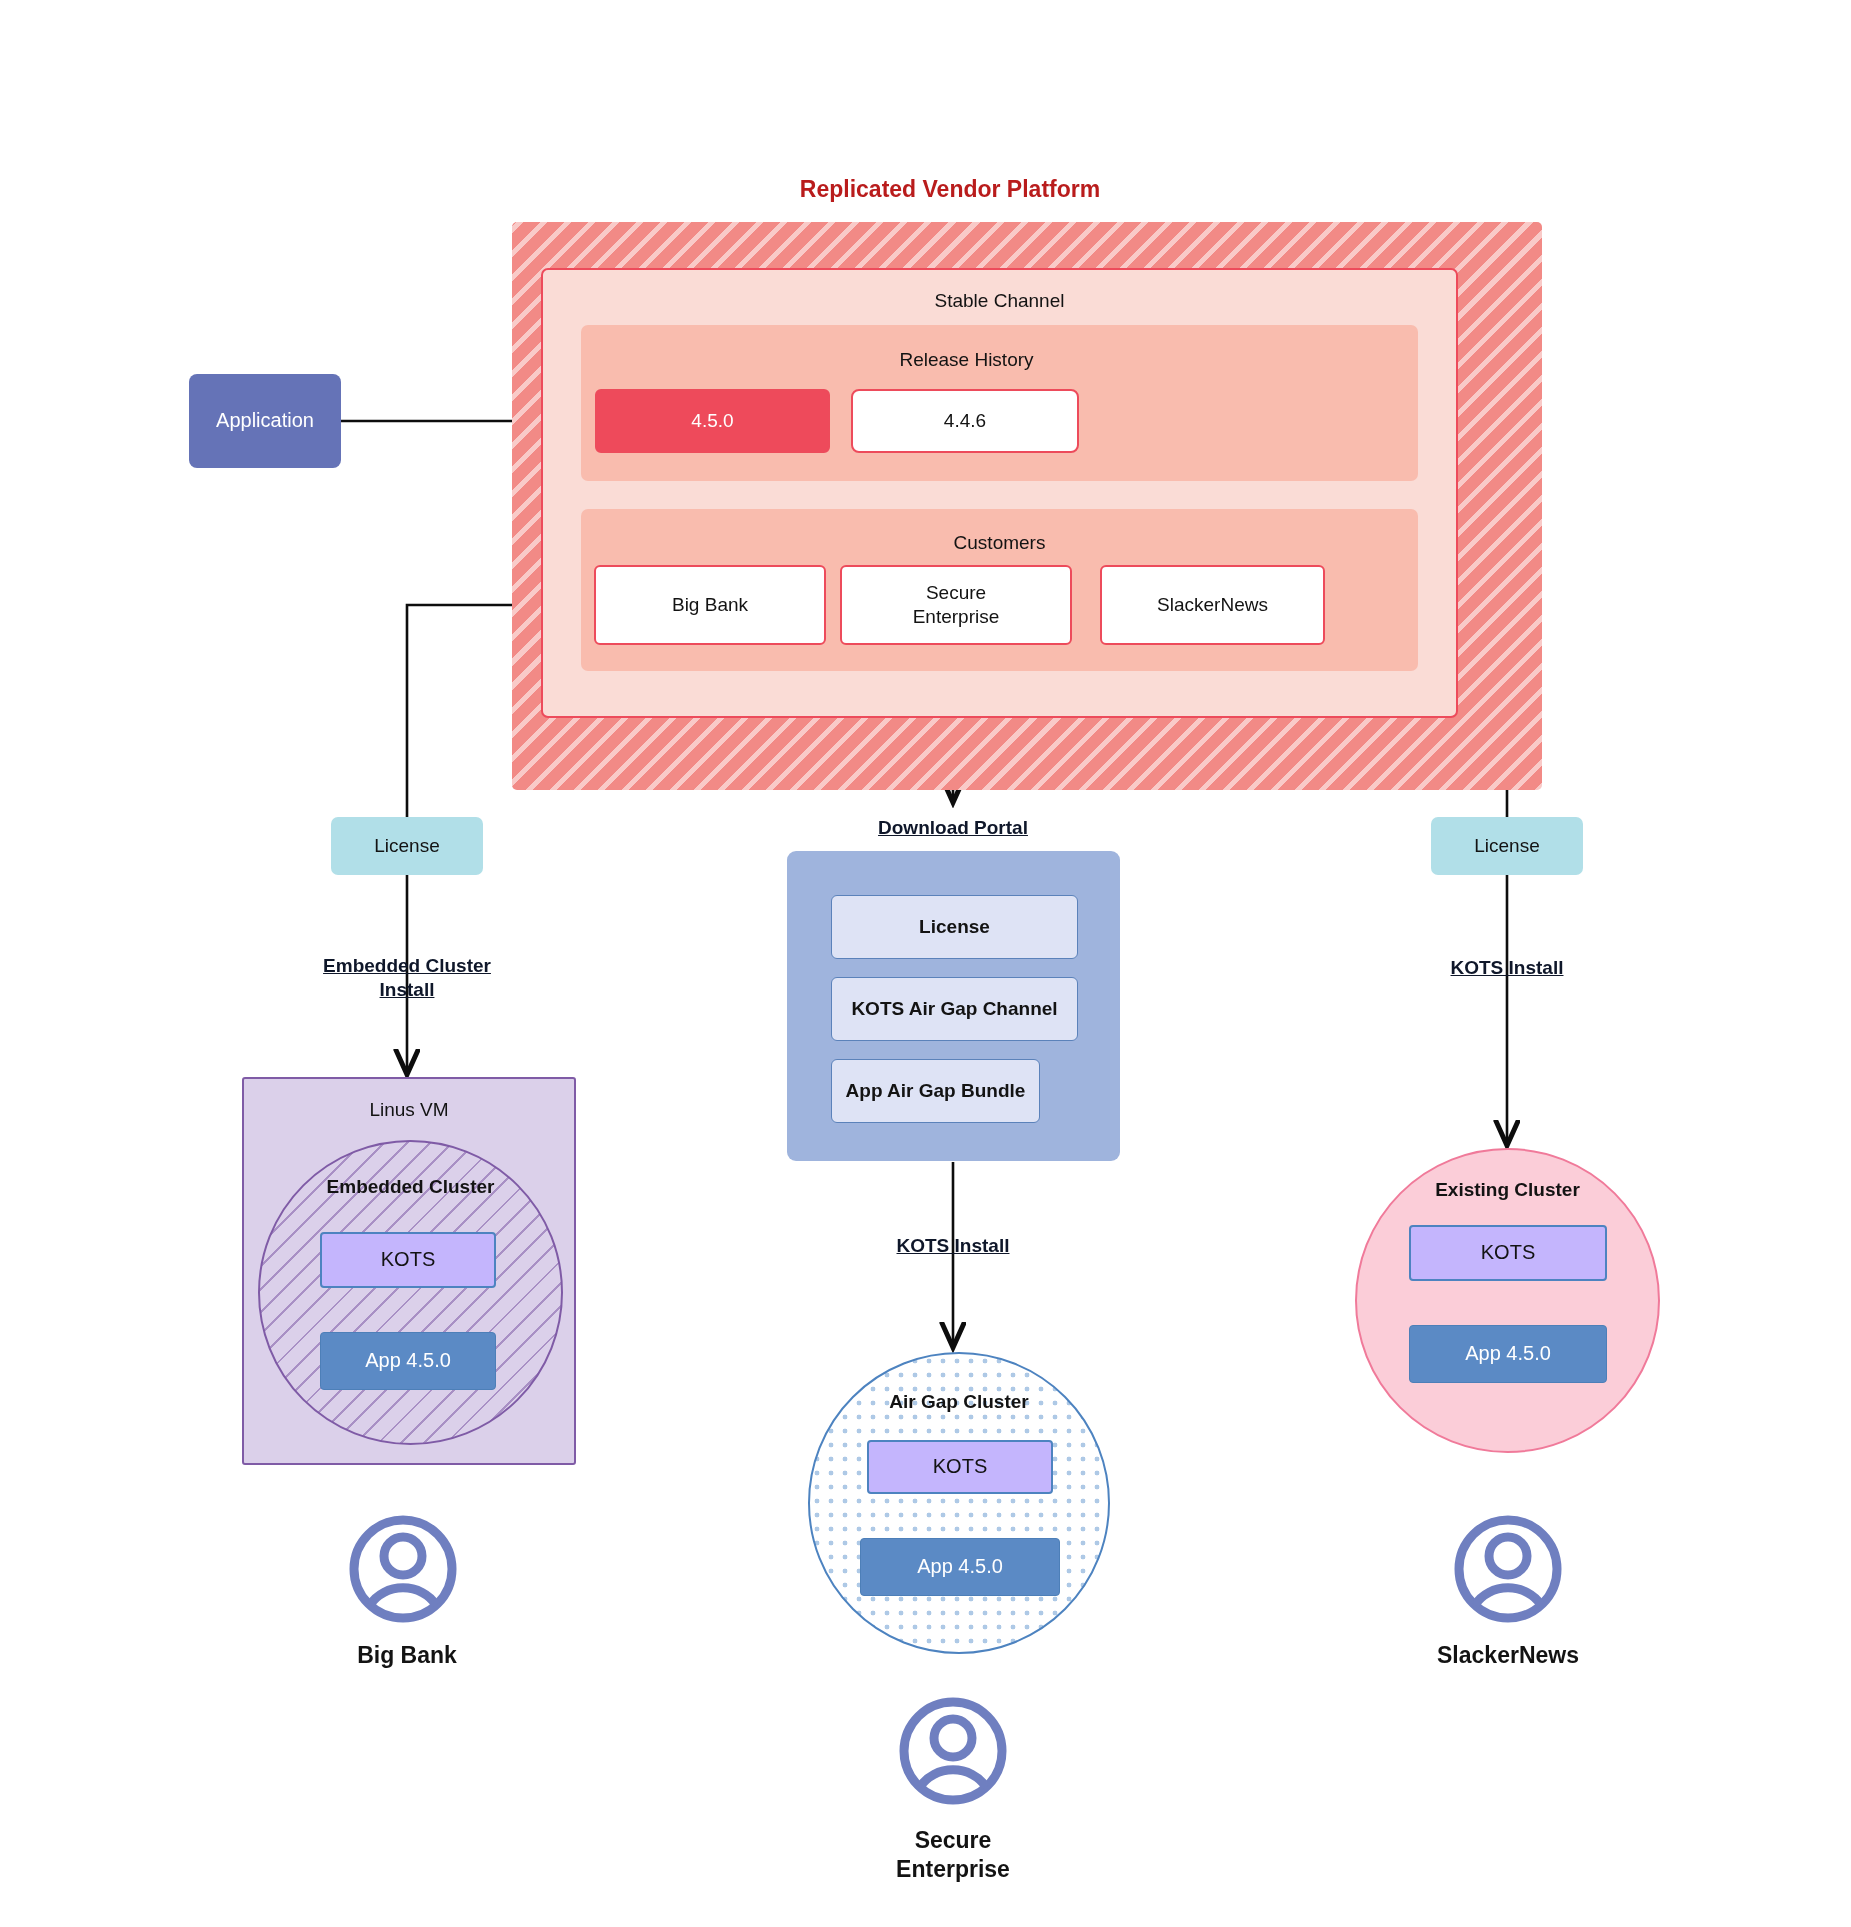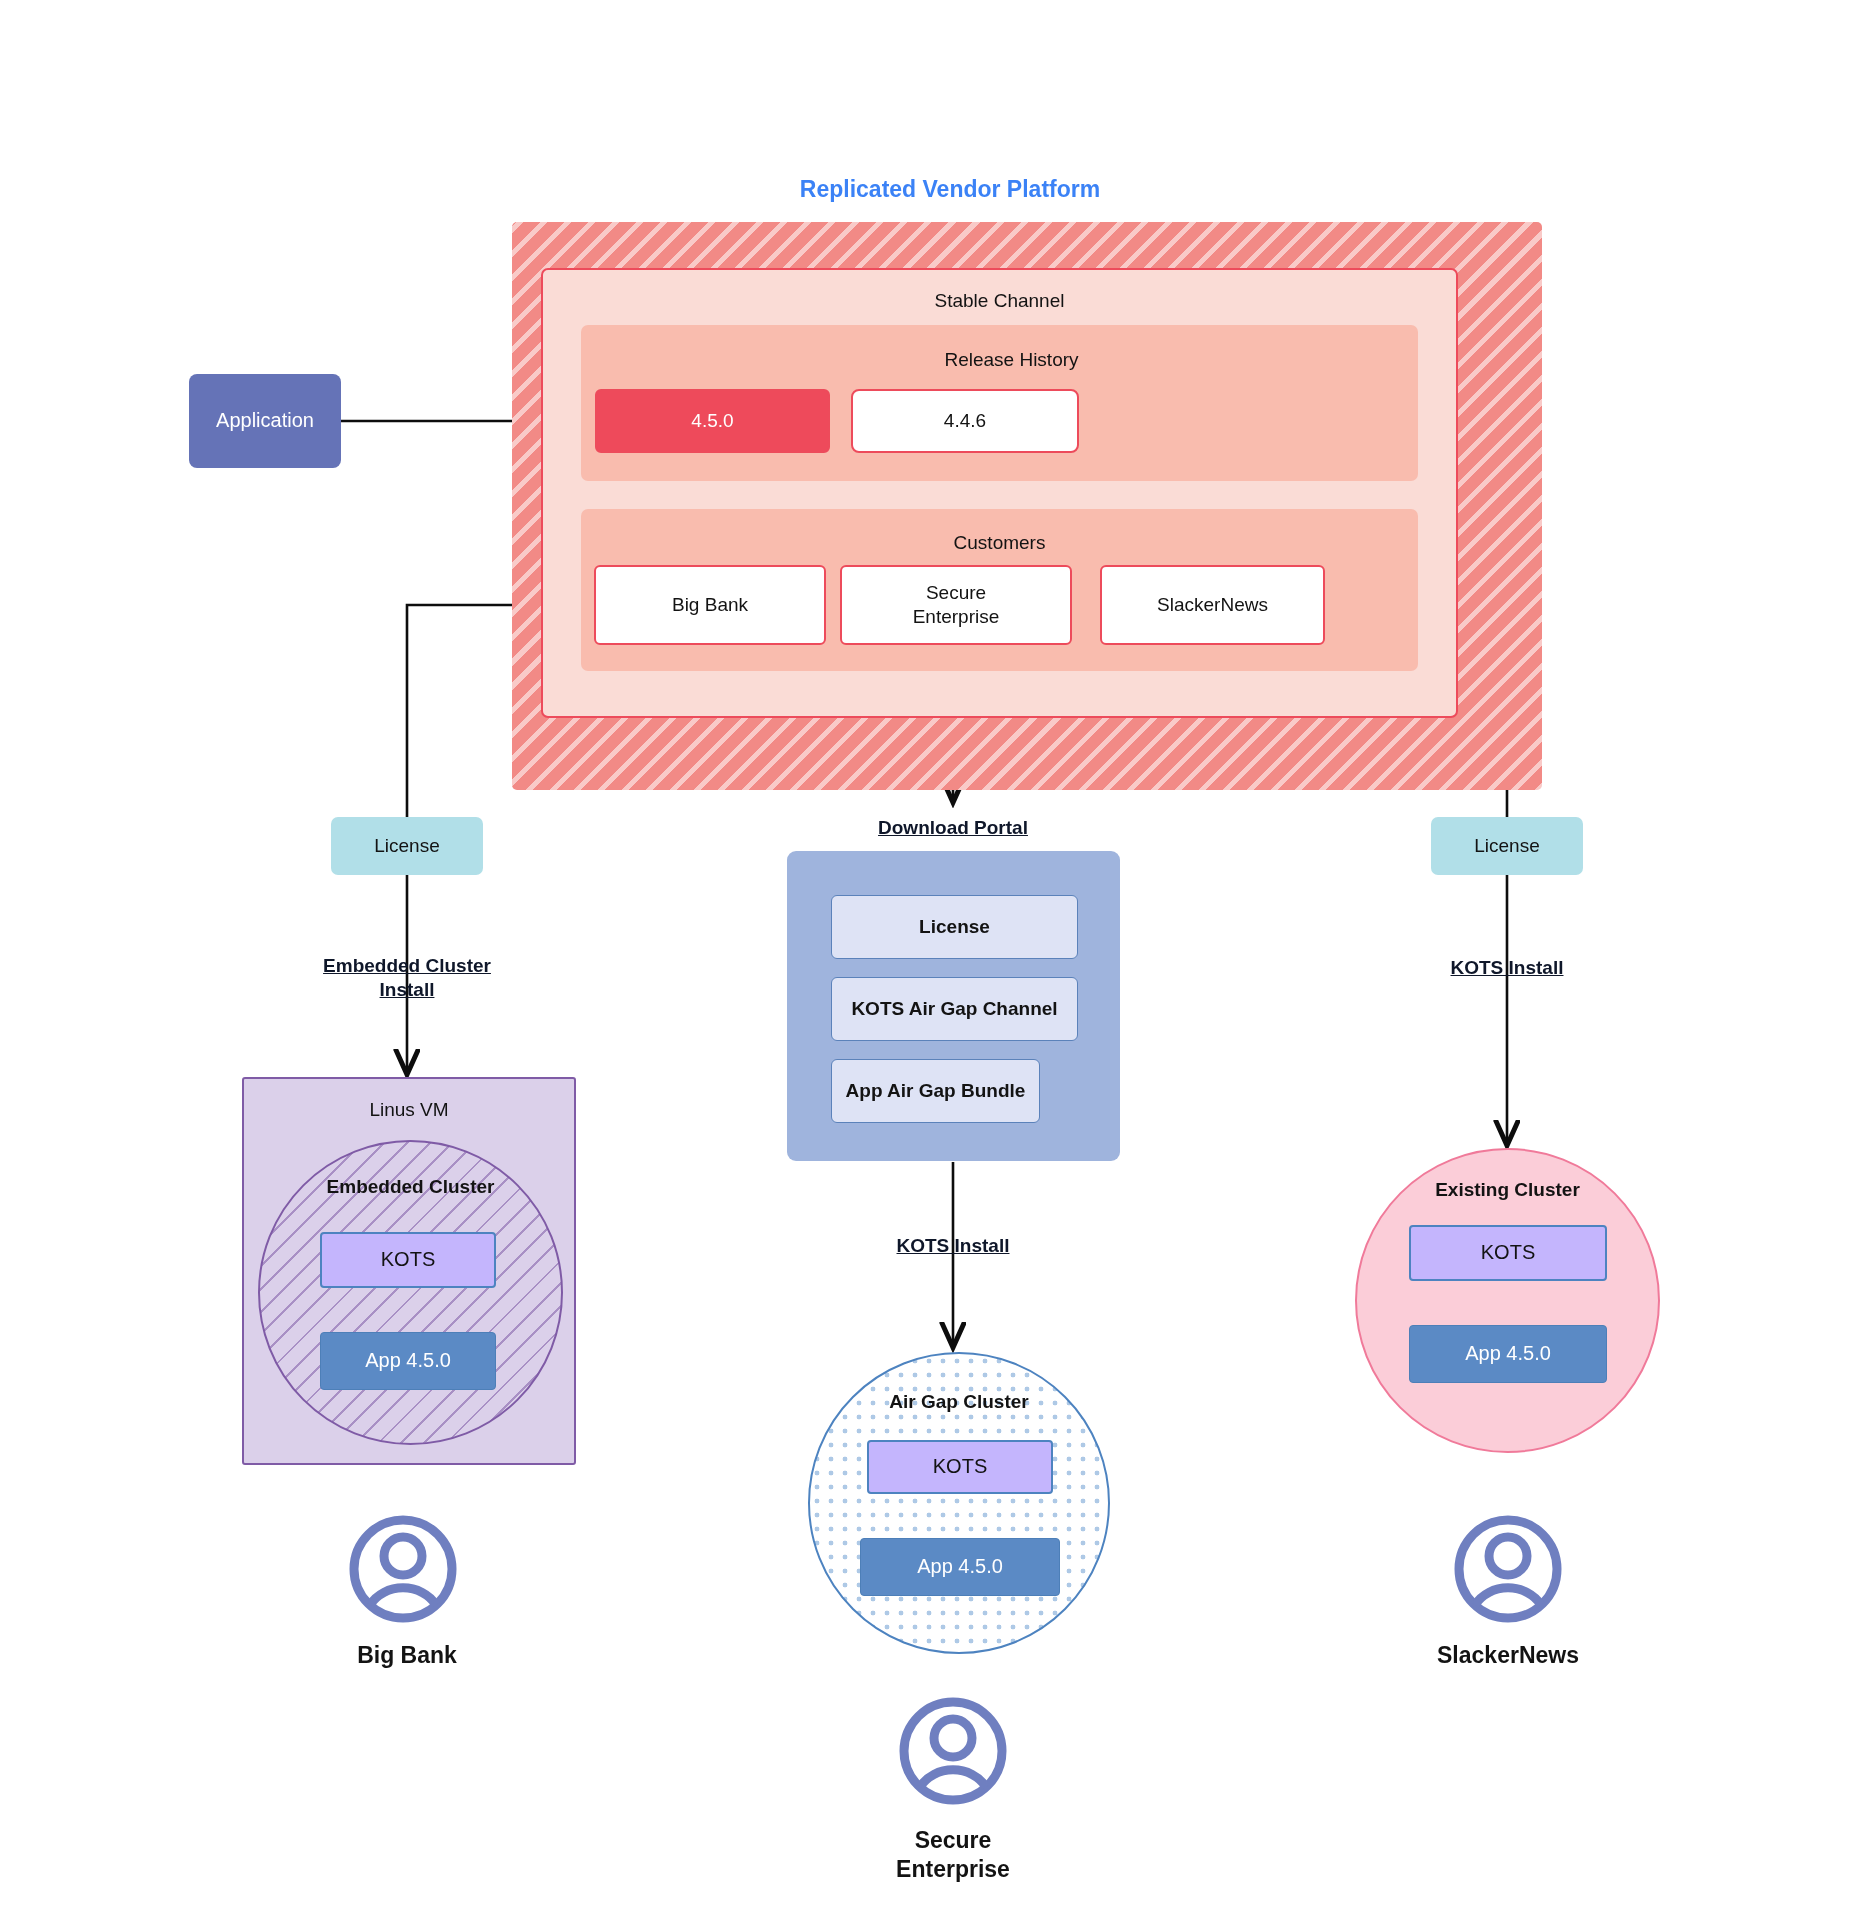--- a/index.html
+++ b/index.html
@@ -26,21 +26,21 @@
     align-items: center;
     justify-content: center;
     text-align: center;
     line-height: 1.28;
   }
 
   
   .diagram-title {
     font-size: 23px;
     font-weight: 700;
-    color: #3b82f6;
+    color: #b91c1c;
   }
   .section-label {
     font-size: 19px;
     font-weight: 400;
     color: #131313;
   }
   .flow-label {
     font-size: 19px;
     font-weight: 700;
     color: #0f172a;
@@ -224,21 +224,21 @@
   </svg>
 
   <div class="abs ctr diagram-title" style="left:620px; top:175px; width:660px; height:30px;">Replicated Vendor Platform</div>
 
   <div class="abs platform" style="left:512px; top:222px; width:1030px; height:568px;"></div>
 
   <div class="abs stable-channel" style="left:541px; top:268px; width:917px; height:450px;"></div>
   <div class="abs ctr section-label" style="left:541px; top:288px; width:917px; height:26px;">Stable Channel</div>
 
   <div class="abs subpanel" style="left:581px; top:325px; width:837px; height:156px;"></div>
-  <div class="abs ctr section-label" style="left:593px; top:348px; width:837px; height:24px;">Release History</div>
+  <div class="abs ctr section-label" style="left:548px; top:348px; width:837px; height:24px;">Release History</div>
 
   <div class="abs ctr release-chip release-current" style="left:595px; top:389px; width:235px; height:64px;">
     <span>4.5.0</span>
   </div>
   <div class="abs ctr release-chip release-old" style="left:851px; top:389px; width:228px; height:64px;border-radius:8px;">
     <span>4.4.6</span>
   </div>
 
   <div class="abs subpanel" style="left:581px; top:509px; width:837px; height:162px;"></div>
   <div class="abs ctr section-label" style="left:581px; top:531px; width:837px; height:24px;">Customers</div>

